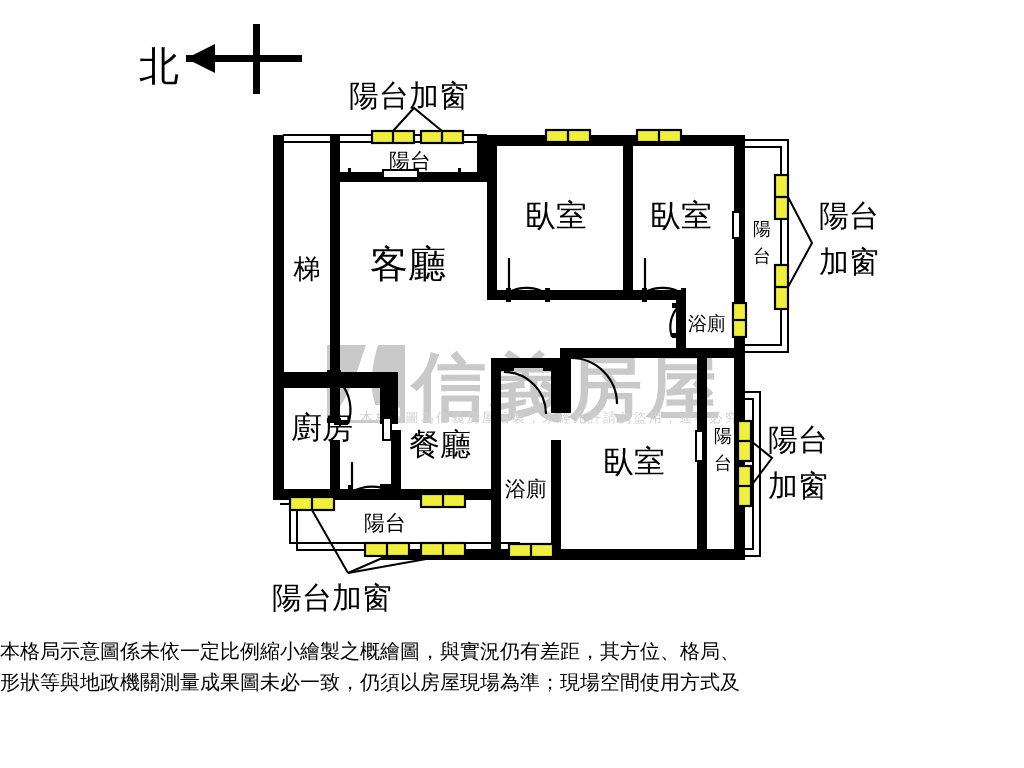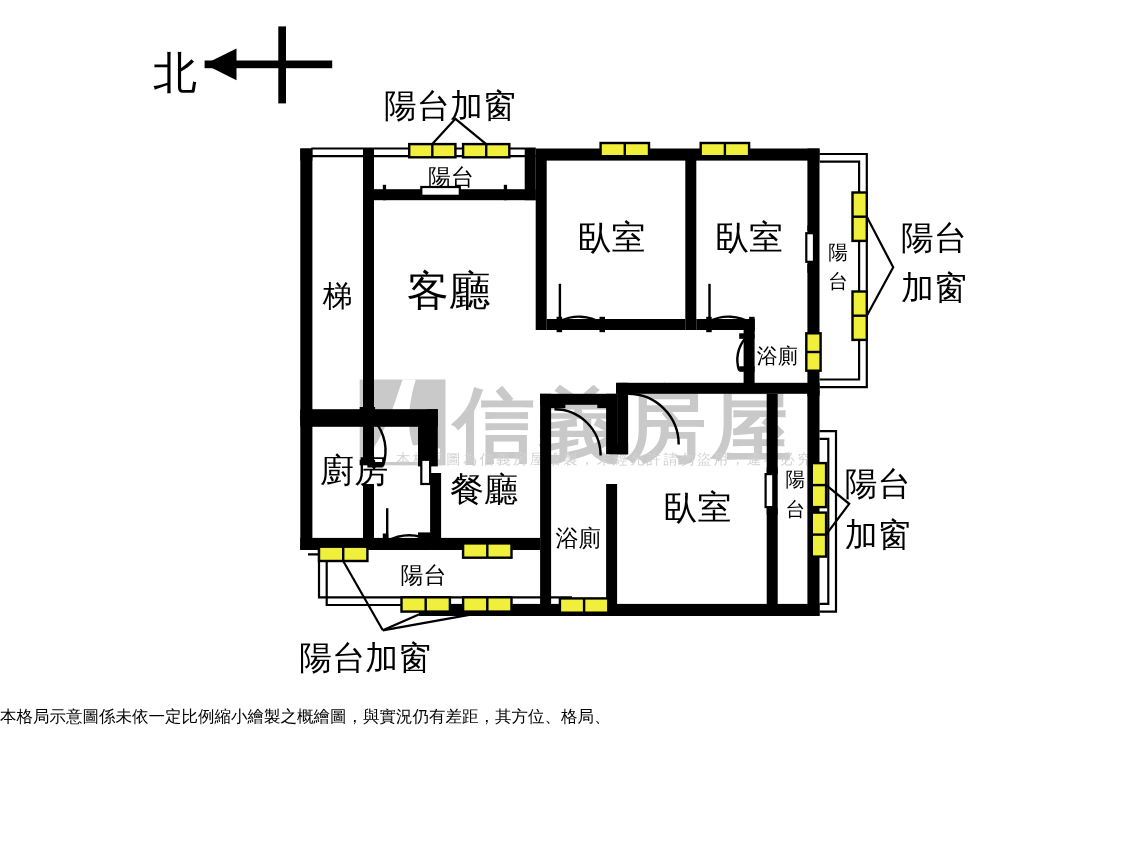--- a/index.html
+++ b/index.html
@@ -5,21 +5,21 @@
   html,body{margin:0;padding:0;background:#fff;}
   body{
     width:1024px;height:768px;
     font-family:"DejaVu Sans","Liberation Sans",sans-serif;
     color:#000;overflow:hidden;position:relative;
   }
   #plan{position:absolute;left:0;top:0;width:1024px;height:768px;}
   .disclaimer{
     position:absolute;left:0;top:636px;width:852px;
     font-family:"DejaVu Serif","Liberation Serif",serif;
-    font-size:15px;line-height:31px;
+    font-size:20px;line-height:31px;
     letter-spacing:0px;
     text-align:justify;
     color:#000;
   }
   .disclaimer div{white-space:nowrap;}
   .wm-mark{pointer-events:none;}
 </style>
 </head>
 <body>
 
@@ -322,13 +322,14 @@
     <text x="768" y="450" font-size="30">陽台</text>
     <text x="768" y="496" font-size="30">加窗</text>
 
     <text x="272" y="608" font-size="30">陽台加窗</text>
   </g>
 
 </svg>
 
 <div class="disclaimer">
   <div>本格局示意圖係未依一定比例縮小繪製之概繪圖，與實況仍有差距，其方位、格局、</div>
+  <div>形狀等與地政機關測量成果圖未必一致，仍須以房屋現場為準；現場空間使用方式及</div>
 </div>
 
 </body></html>

